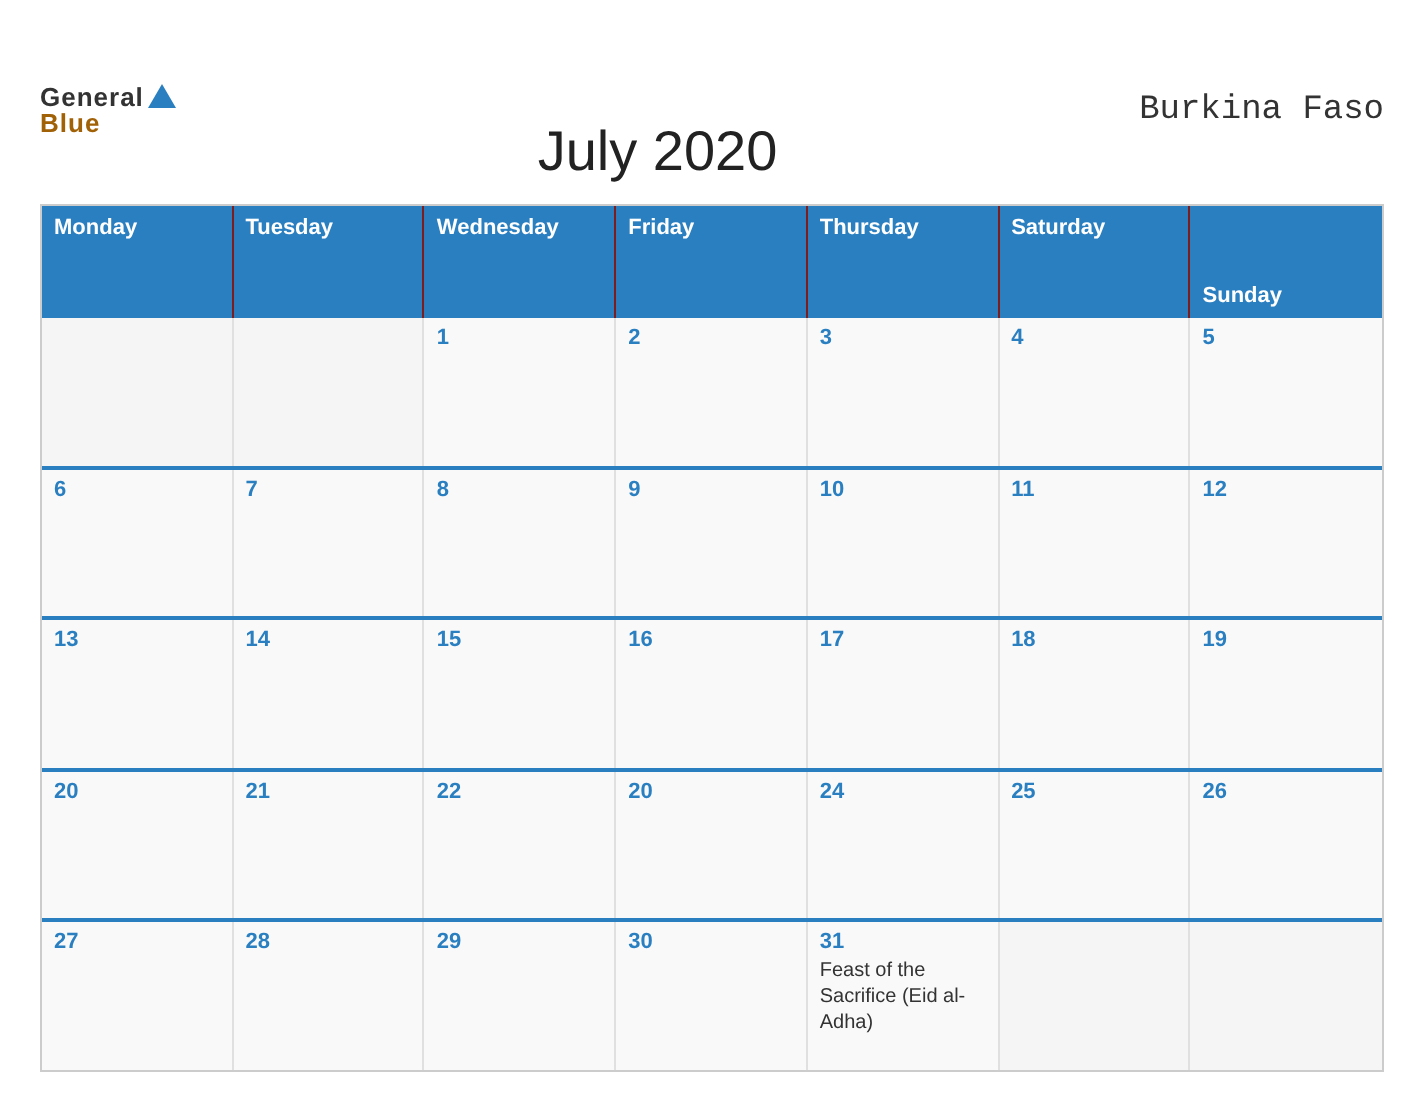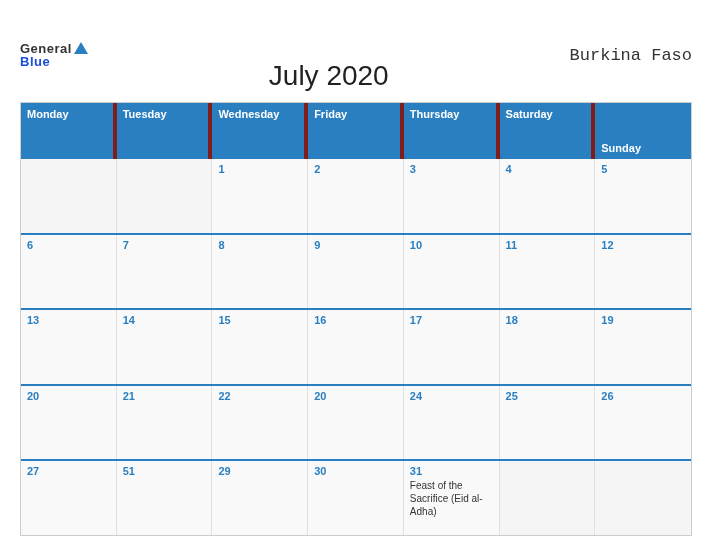--- a/index.html
+++ b/index.html
@@ -31,21 +31,21 @@
     }
     .logo-general {
       font-size: 13px;
       font-weight: bold;
       color: #333;
       letter-spacing: 0.5px;
     }
     .logo-blue {
       font-size: 13px;
       font-weight: bold;
-      color: #1d4ed8;
+      color: #a16207;
       letter-spacing: 0.5px;
     }
     .logo-triangle {
       display: inline-block;
       width: 0;
       height: 0;
       border-left: 7px solid transparent;
       border-right: 7px solid transparent;
       border-bottom: 12px solid #2a7fc1;
       margin-left: 2px;
@@ -77,21 +77,21 @@
     .cal-header {
       display: grid;
       grid-template-columns: repeat(7, 1fr);
       background-color: #2a7fc1;
     }
     .cal-header-cell {
       color: #fff;
       font-size: 11px;
       font-weight: bold;
       padding: 5px 6px;
-      border-right: 4px solid #7f1d1d;
+      border-right: 1px solid #7f1d1d;
       text-align: left;
     }
     .cal-header-cell:last-child {
       border-right: none;
       margin-top: 34px;
     }
     .cal-body {
       flex: 1;
       display: flex;
       flex-direction: column;
@@ -250,21 +250,21 @@
           </div>
           <div class="cal-cell">
             <span class="day-num">26</span>
           </div>
         </div>
         <div class="cal-row">
           <div class="cal-cell">
             <span class="day-num">27</span>
           </div>
           <div class="cal-cell">
-            <span class="day-num">51</span>
+            <span class="day-num">28</span>
           </div>
           <div class="cal-cell">
             <span class="day-num">29</span>
           </div>
           <div class="cal-cell">
             <span class="day-num">30</span>
           </div>
           <div class="cal-cell">
             <span class="day-num">31</span>
             <div class="day-event">Feast of the Sacrifice (Eid al-Adha)</div>

